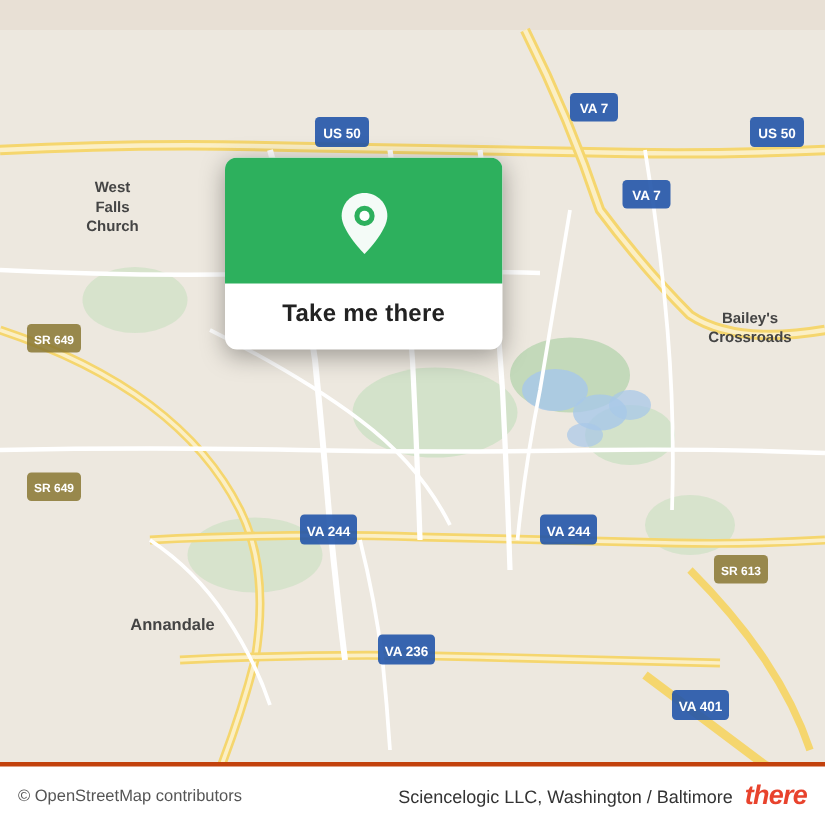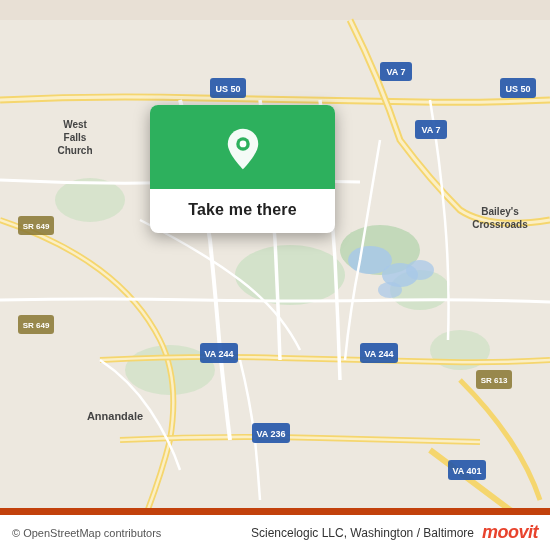--- a/index.html
+++ b/index.html
@@ -70,21 +70,21 @@
       letter-spacing: 0.01em;
     }
 
     
     #bottom-bar {
       position: absolute;
       bottom: 0;
       left: 0;
       width: 100%;
       background: white;
-      border-top: 7px solid #c2410c;
+      border-top: 3px solid #c2410c;
       display: flex;
       align-items: center;
       justify-content: space-between;
       padding: 8px 12px 8px 12px;
       z-index: 20;
       height: 42px;
     }
 
     #copyright-text {
       font-size: 11px;
@@ -228,17 +228,17 @@
       <span id="take-me-there-label">Take me there</span>
     </div>
 
   </div>
 
   <div id="bottom-bar">
     <div id="copyright-text">© OpenStreetMap contributors</div>
     <div id="company-info">
       <span id="company-name">Sciencelogic LLC, Washington / Baltimore</span>
       <div id="moovit-logo">
-        <span id="moovit-logo-text">moovit</span>
+        <span id="moovit-logo-text">there</span>
       </div>
     </div>
   </div>
 </div>
 
 </body></html>

